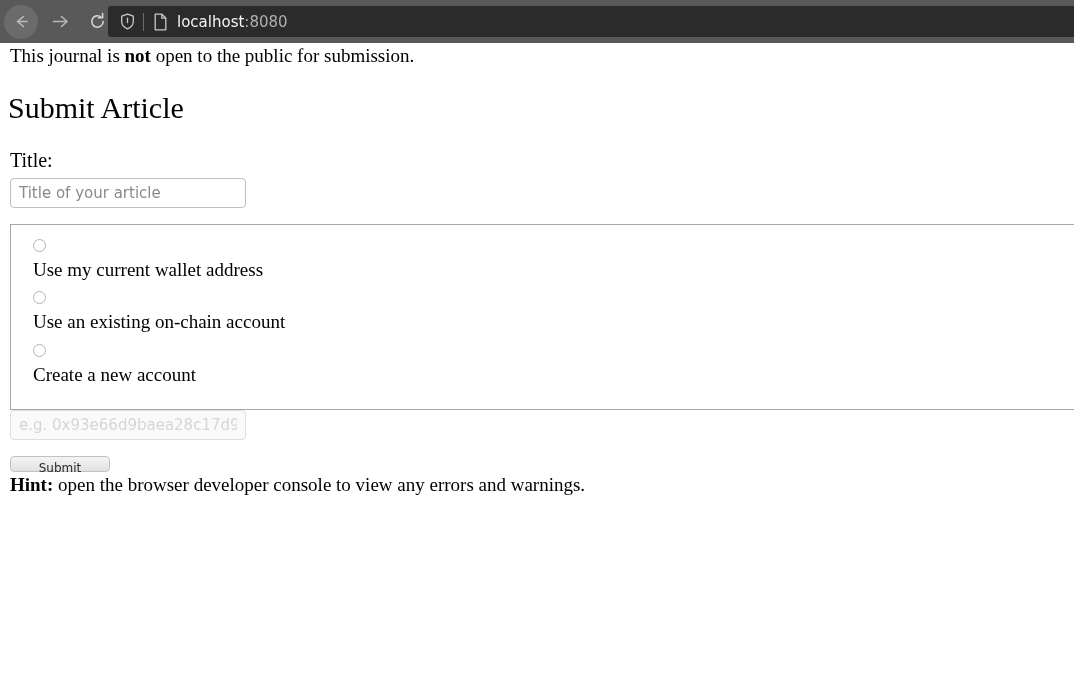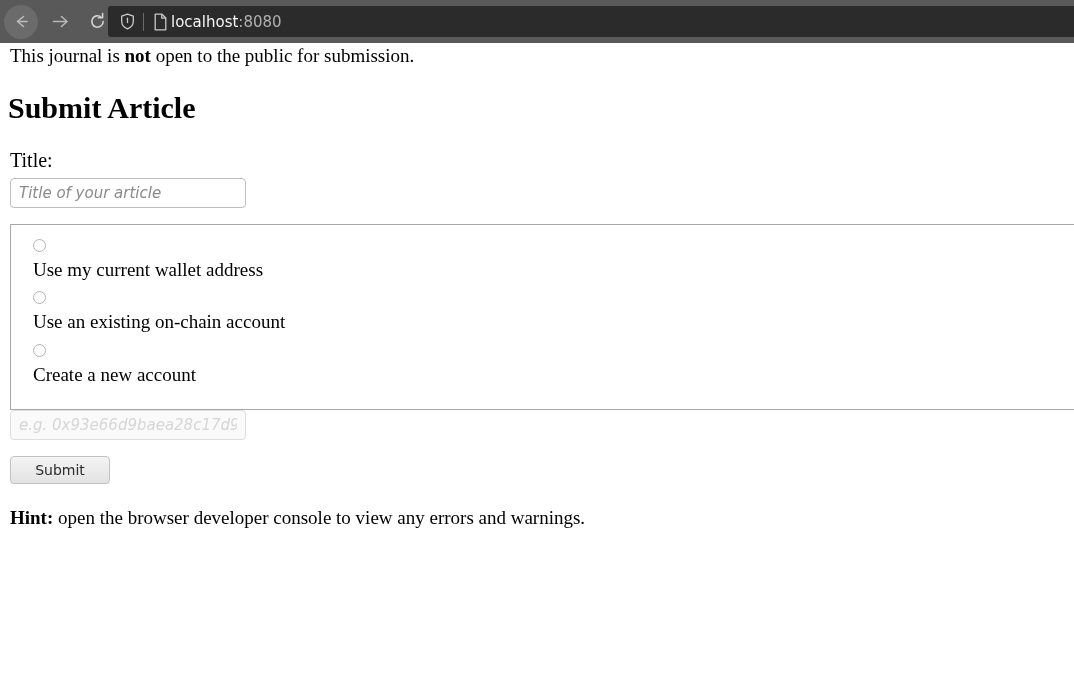--- a/index.html
+++ b/index.html
@@ -69,20 +69,21 @@
     width: 1px;
     height: 18px;
     background: #6a6a6a;
     margin: 0 5px;
     flex: 0 0 auto;
   }
   #url-text {
     font-family: "DejaVu Sans", "Liberation Sans", sans-serif;
     font-size: 15px;
     color: #b0b0b0;
+    margin-left: 6px;
     white-space: nowrap;
   }
   #url-text .host { color: #f4f4f4; }
 
   
   #page {
     padding: 0;
     position: relative;
   }
   h1#page-title {
@@ -94,42 +95,41 @@
     white-space: nowrap;
   }
   p.body-text {
     font-size: 19px;
     margin: 0 0 0 10px;
     line-height: 1.35;
   }
   p#intro-paragraph { margin-bottom: 20px; }
   h2#submit-heading {
     font-size: 30px;
-    font-weight: bold;
+    font-weight: normal;
     margin: 22px 0 24px 8px;
   }
   label.field-label {
     display: block;
     font-size: 20px;
     margin: 0 0 6px 10px;
   }
   input.text-input {
     display: block;
     margin-left: 10px;
     width: 236px;
     height: 30px;
     box-sizing: border-box;
     padding: 2px 8px;
     font-family: "DejaVu Sans", "Liberation Sans", sans-serif;
     font-size: 15px;
     color: #111111;
     background: #ffffff;
     border: 1px solid #bfbfbf;
     border-radius: 4px;
-    font-style: italic;
   }
   input.text-input::placeholder {
     color: #8a8a8a;
     opacity: 1;
   }
   input.text-input:disabled {
     background: #fafafa;
     border-color: #dedede;
     color: #d0d0d0;
   }
@@ -167,31 +167,31 @@
 
   label#identity-label {
     margin-top: 8px;
   }
 
   button#submit-button {
     display: block;
     margin: 16px 0 0 10px;
     padding: 4px 14px;
     min-width: 100px;
-    height: 28px;
+    height: 16px;
     font-family: "DejaVu Sans", "Liberation Sans", sans-serif;
-    font-size: 14px;
+    font-size: 12px;
     color: #2b2b2b;
     background: linear-gradient(to bottom, #f4f4f4 0%, #ebebeb 50%, #e2e2e2 100%);
     border: 1px solid #c2c2c2;
     border-radius: 4px;
     cursor: pointer;
   }
 
-  p#hint-paragraph { margin-top: 21px; }
+  p#hint-paragraph { }
 </style>
 </head>
 <body>
 
 <div id="browser-chrome">
 
   <div id="nav-buttons">
     <div class="nav-btn hovered">
       <span>
         <svg width="19" height="19" viewBox="0 0 19 19">

